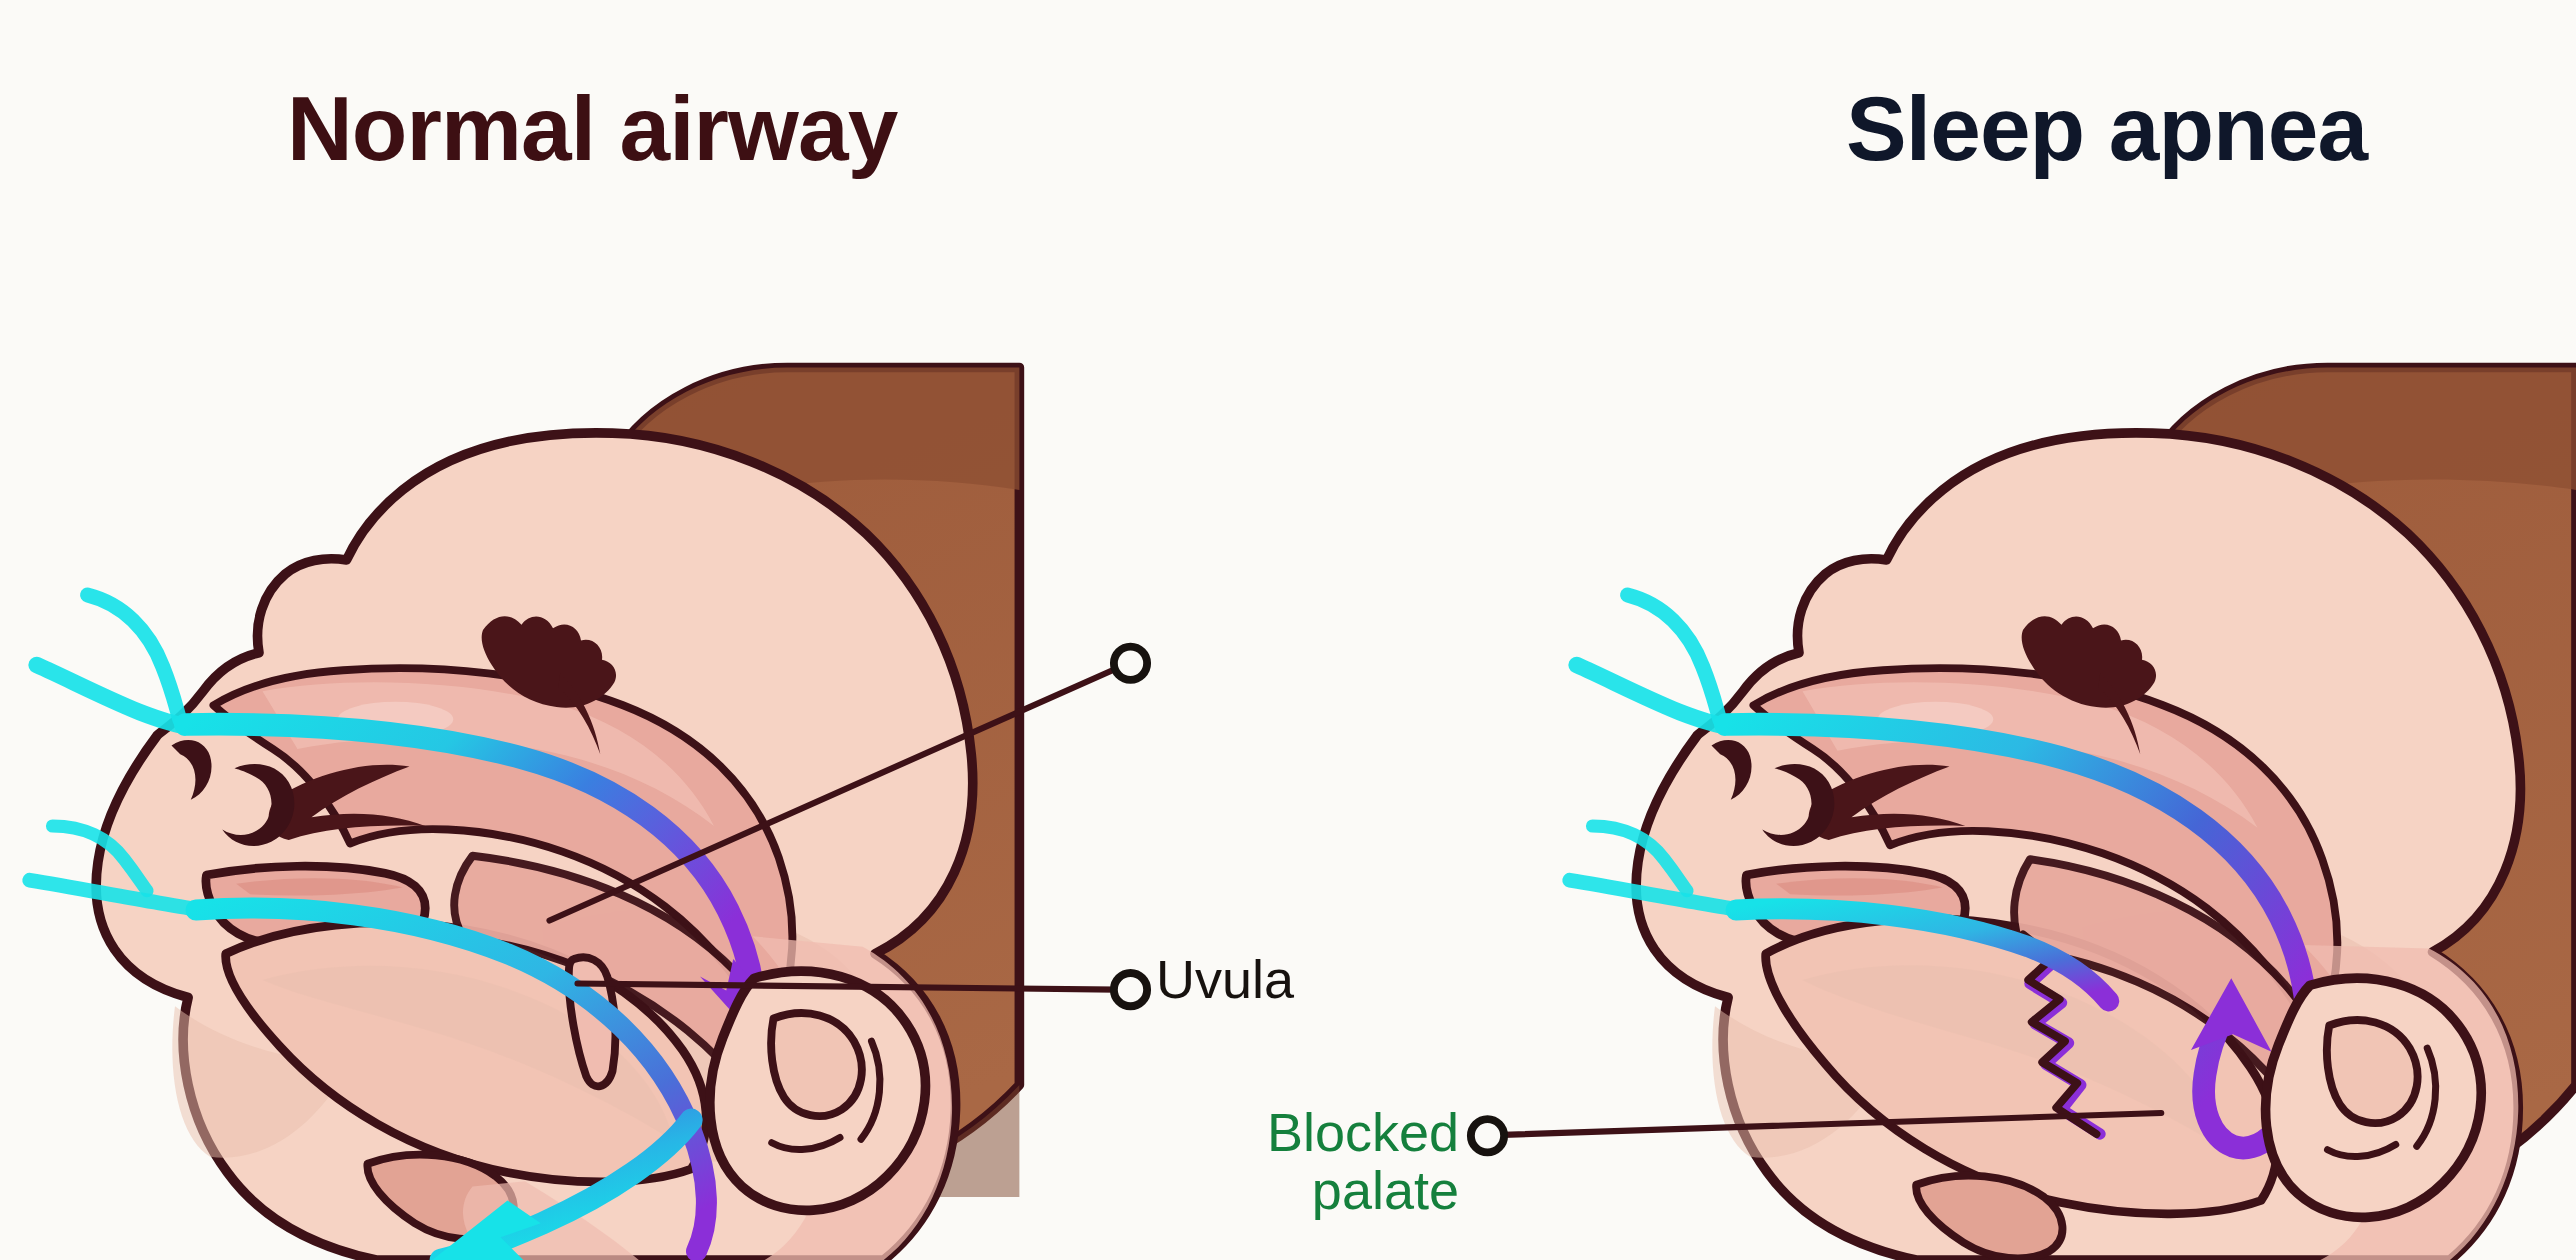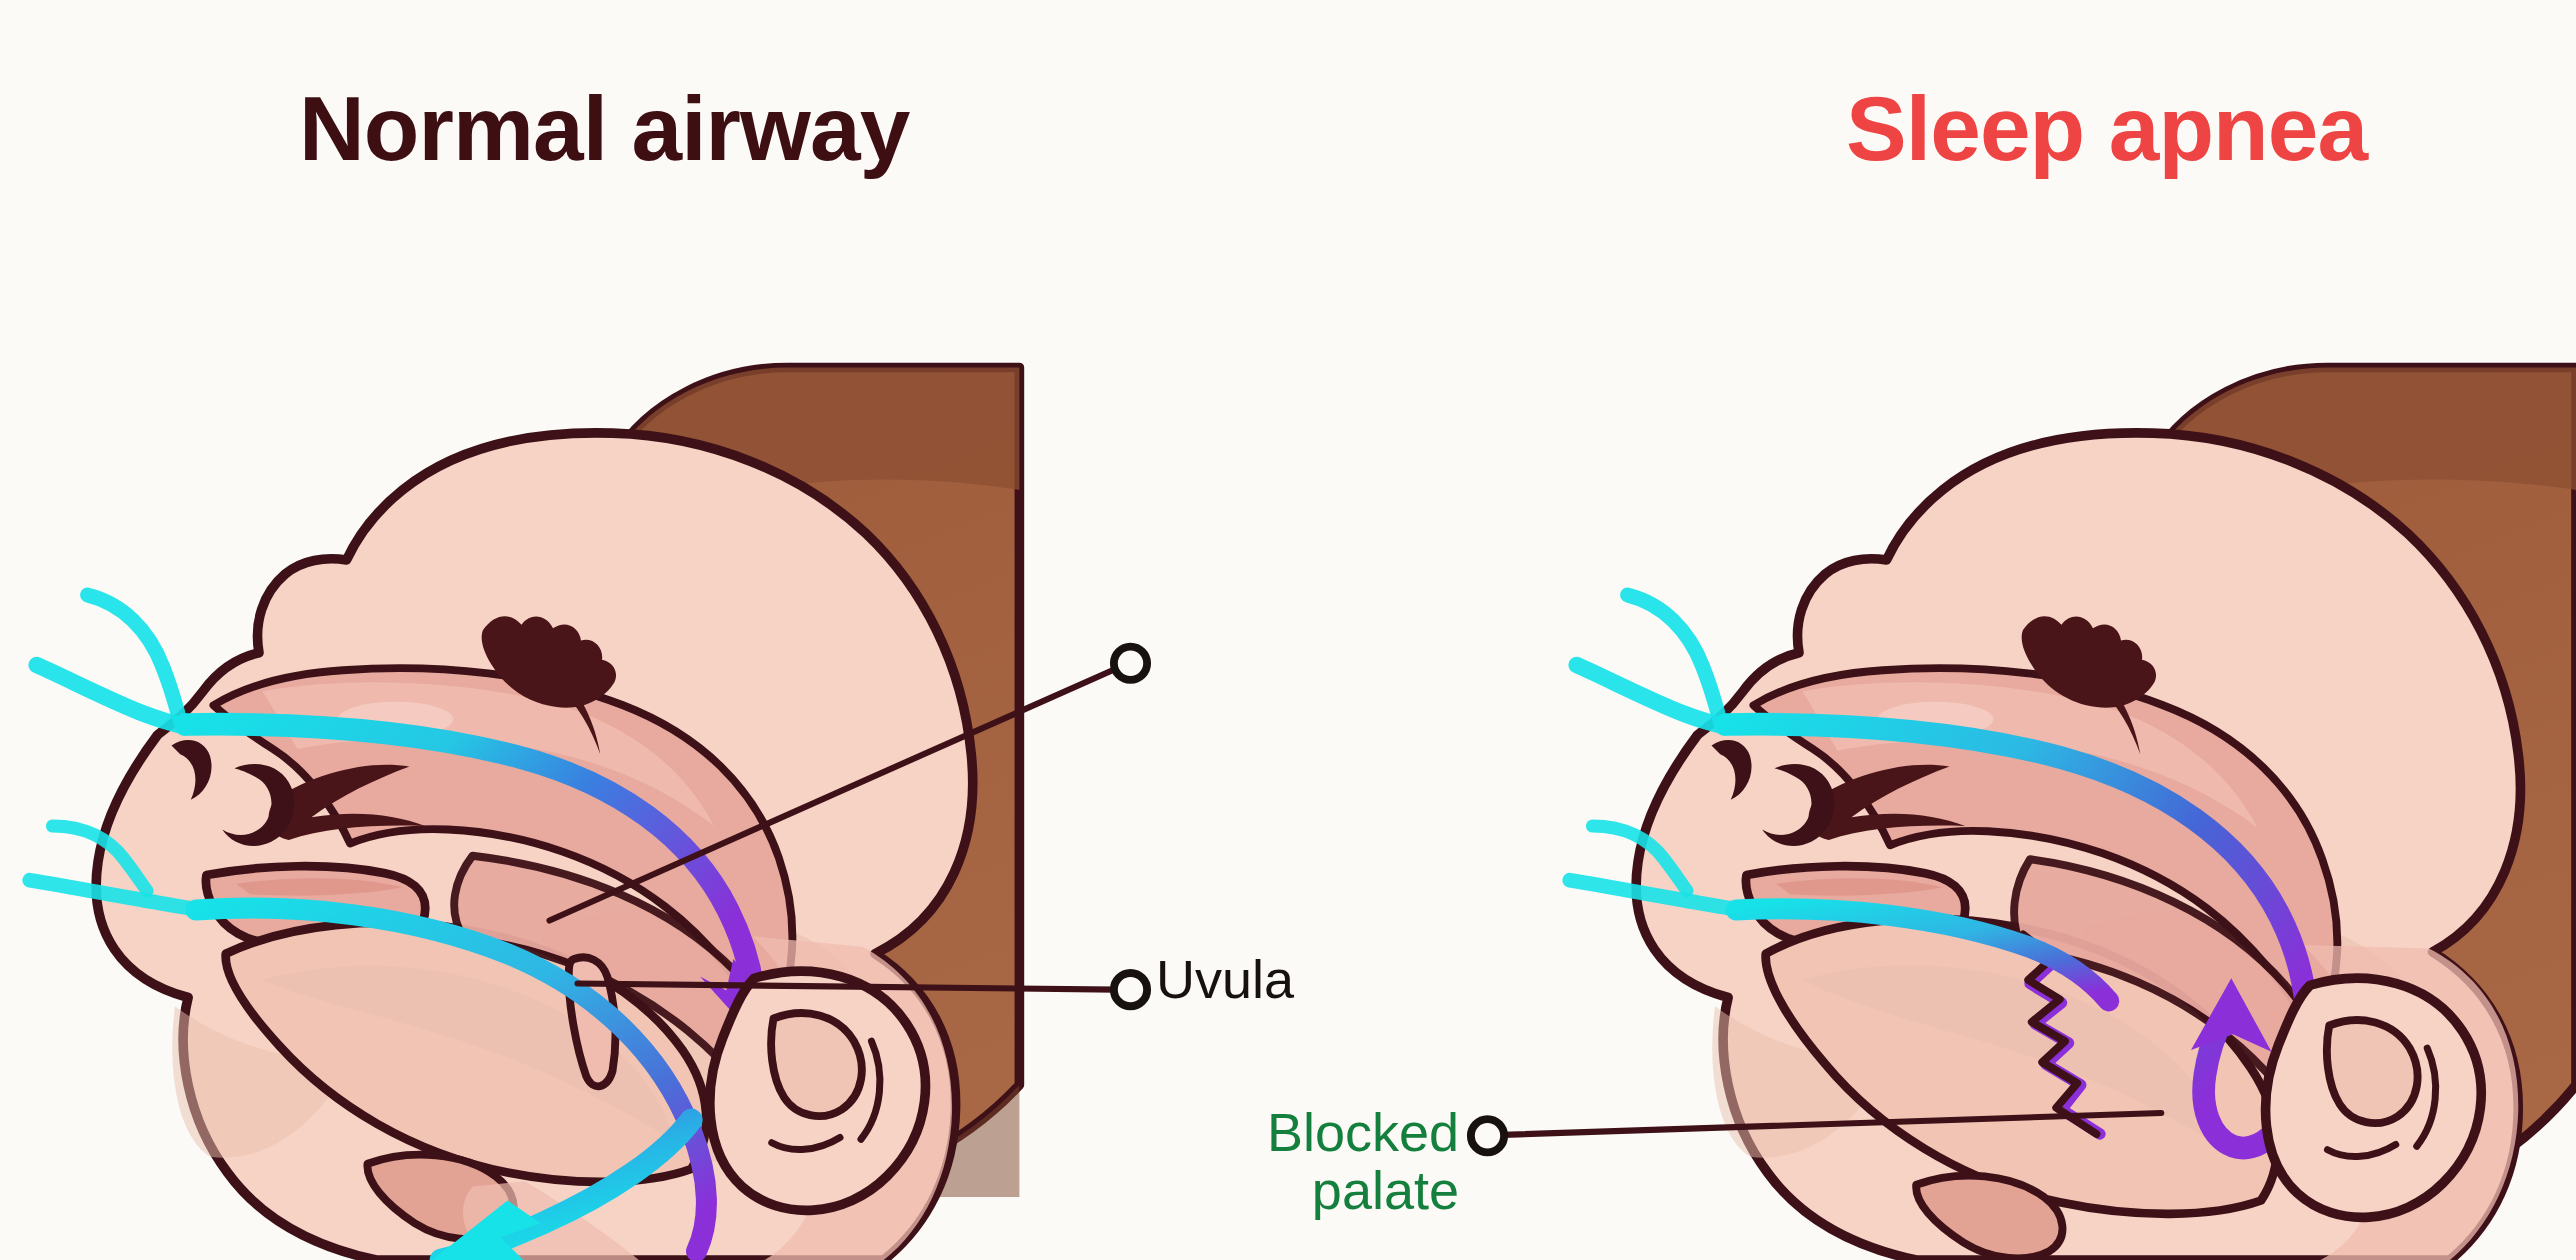--- a/index.html
+++ b/index.html
@@ -12,21 +12,21 @@
     position:relative;
   }
   #stage{position:absolute;inset:0;width:2576px;height:1260px;}
   .titletext{
     position:absolute;
     font-weight:700;
     letter-spacing:-0.9px;
     white-space:nowrap;
     user-select:none;
   }
-  #title-normal{left:299px;top:77px;font-size:91px;}
+  #title-normal{left:287px;top:77px;font-size:91px;}
   #title-apnea{left:1846px;top:77px;font-size:91px;}
   .calloutText{
     position:absolute;
     font-size:54px;
     font-weight:400;
     color:#17120f;
     white-space:pre;
     line-height:1.07;
     user-select:none;
   }
@@ -325,21 +325,21 @@
     <line x1="1276" y1="1131" x2="660" y2="1124" stroke="#3d1117" stroke-width="7" stroke-linecap="round"></line>
     <circle cx="1292" cy="1131" r="19" fill="#fbfaf7" stroke="#17120f" stroke-width="9"></circle>
 
     <line x1="1718" y1="1297" x2="2470" y2="1272" stroke="#3d1117" stroke-width="7" stroke-linecap="round"></line>
     <circle cx="1700" cy="1298" r="19" fill="#fbfaf7" stroke="#17120f" stroke-width="9"></circle>
   </g>
 </svg>
 
 <div class="titletext" id="title-normal" style="color:#3d0f13">Normal airway</div>
 
-<div class="titletext" id="title-apnea" style="color:#ef4444">Sleep apnea</div>
+<div class="titletext" id="title-apnea" style="color:#0f172a">Sleep apnea</div>
 
 
 <div class="calloutText" id="label-uvula" style="color: rgb(23, 18, 15);">Uvula</div>
 
 <div class="calloutText" id="label-blocked" style="color: #15803d; width: 263px; left: 1196px;"><span>Blocked</span><br><span>palate</span></div>
 
 </div>
 
 
 </body></html>

